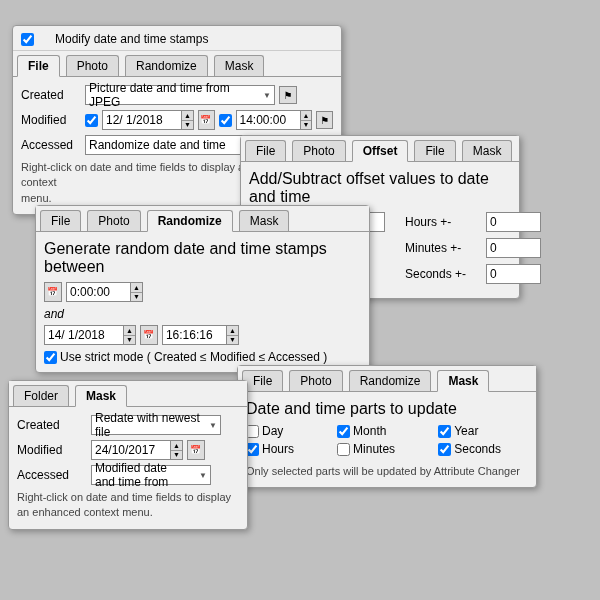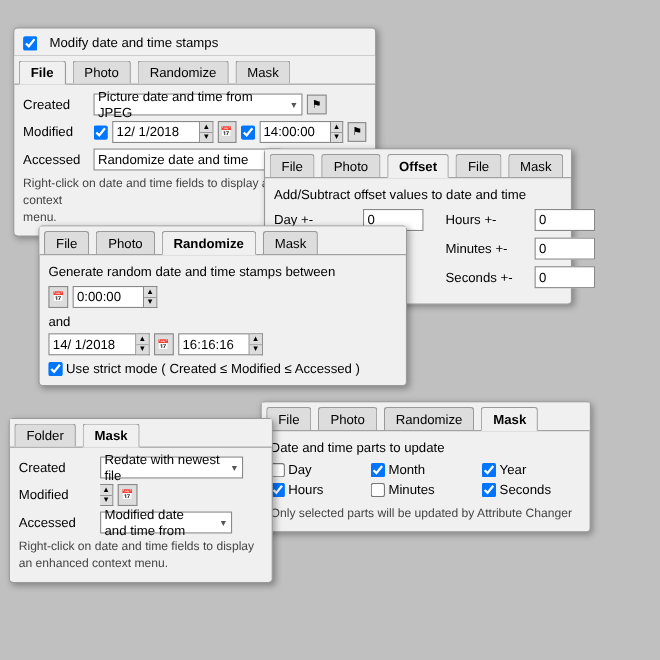--- a/index.html
+++ b/index.html
@@ -200,21 +200,21 @@
     #panel5 {
       left: 8px;
       top: 380px;
       width: 240px;
     }
 
     .top-checkbox {
       padding: 6px 20px 4px 8px;
       display: flex;
       align-items: center;
-      gap: 11px;
+      gap: 21px;
       border-bottom: 1px solid #ccc;
     }
 
     .date-input {
       width: 80px;
       border: 1px solid #888;
       background: white;
       padding: 1px 3px;
       height: 20px;
       font-size: 12px;
@@ -242,21 +242,21 @@
     }
 
     .mask-grid {
       display: grid;
       grid-template-columns: auto auto auto;
       gap: 4px 16px;
       margin-top: 6px;
     }
 
     .section-title {
-      font-size: 12px;
+      font-size: 16px;
       margin-bottom: 6px;
     }
   </style>
 </head>
 <body>
 
 <div class="panel" id="panel1">
   <div class="top-checkbox">
     <input type="checkbox" checked="" style="">
     <span>Modify date and time stamps</span>
@@ -363,21 +363,21 @@
     <div class="row">
       <div class="cal-btn">📅</div>
       <div class="spin-input">
         <input type="text" class="time-input" value="0:00:00" style="">
         <div class="spin-buttons">
           <button class="spin-btn">▲</button>
           <button class="spin-btn">▼</button>
         </div>
       </div>
     </div>
-    <div style="margin-bottom:4px;">and</div>
+    <div style="margin-bottom:4px;font-style:italic;">and</div>
 
     <div class="row">
       <div class="spin-input">
         <input type="text" class="date-input" value="14/ 1/2018" style="">
         <div class="spin-buttons">
           <button class="spin-btn">▲</button>
           <button class="spin-btn">▼</button>
         </div>
       </div>
       <div class="cal-btn">📅</div>
@@ -446,20 +446,21 @@
       <span class="label label-wide">Created</span>
       <div class="dropdown" style="width:130px;">
         <span>Redate with newest file</span>
         <span class="arrow">▼</span>
       </div>
     </div>
 
     <div class="row">
       <span class="label label-wide">Modified</span>
       <div class="spin-input">
+        <input type="text" class="date-input" value="24/10/2017" style="">
         <div class="spin-buttons">
           <button class="spin-btn">▲</button>
           <button class="spin-btn">▼</button>
         </div>
       </div>
       <div class="cal-btn">📅</div>
     </div>
 
     <div class="row">
       <span class="label label-wide">Accessed</span>

